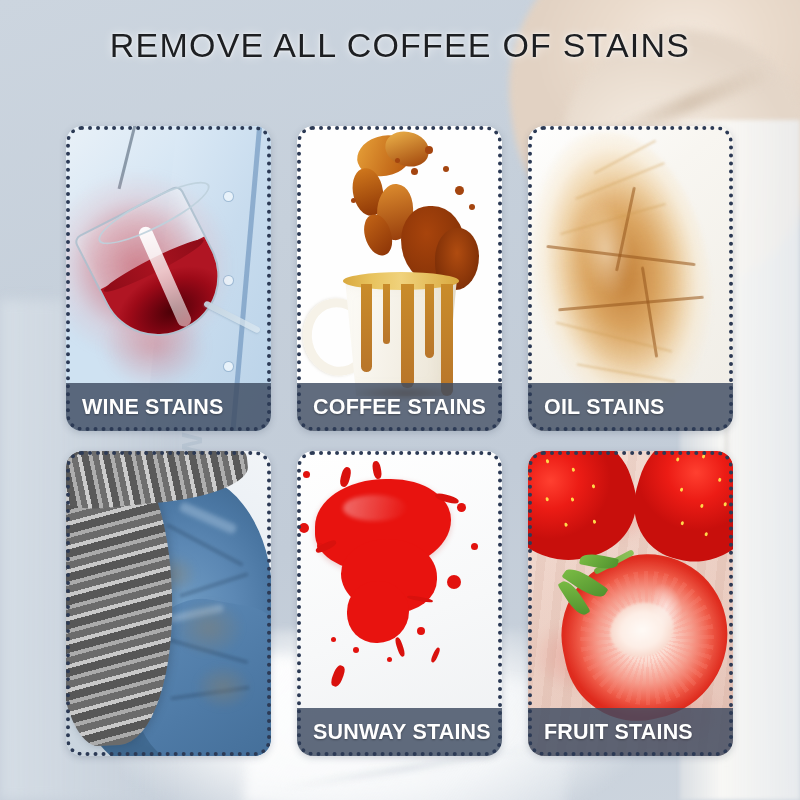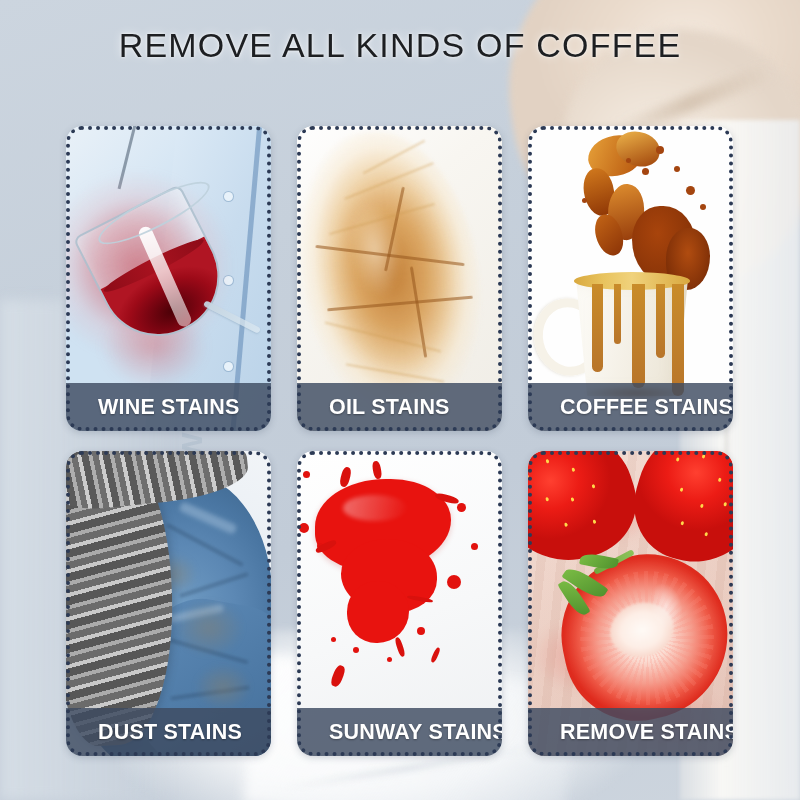--- a/index.html
+++ b/index.html
@@ -128,21 +128,21 @@
     z-index:3;
   }
   .card-label{
     position:absolute;left:0;right:0;bottom:0;height:48px;
     background:rgba(62,76,97,.82);
     display:flex;align-items:center;
     z-index:2;
   }
   .card-label span{
     color:#ffffff;font-size:21.5px;font-weight:700;letter-spacing:.2px;
-    padding-left:32px;white-space:nowrap;
+    padding-left:16px;white-space:nowrap;
     text-shadow:0 1px 2px rgba(0,0,0,.35);
     text-align:center;
   }
 
   
   .p-wine{
     background:
       linear-gradient(135deg,#e9f1f8 0%,#dbe9f5 22%,#cfe2f2 40%,#cfe2f2 100%);
   }
   .wine-shirt{
@@ -425,21 +425,21 @@
   <div class="bg-rightfab"></div>
   <div class="bg-rightfab-seam"></div>
   <div class="bg-botfab"></div>
   <div class="bg-botfab2"></div>
   <div class="bg-botcrease"></div>
   <div class="bg-wm">SUNWAY</div>
   <div class="bg-wm2">FACTORY</div>
 </div>
 
 <div class="head">
-  <div class="head-2">REMOVE ALL KINDS OF COFFEE</div>
+  <div class="head-2">REMOVE ALL COFFEE OF STAINS</div>
 </div>
 
 <div class="grid">
 
   <div class="card">
     <div class="card-photo p-wine">
       <div class="wine-shirt"></div>
       <div class="wine-placket"></div>
       <div class="wine-btn b1"></div>
         <div class="wine-btn b2"></div>
@@ -450,42 +450,20 @@
       <div class="glass-bowl">
           <div class="glass-wine"></div>
           <div class="glass-wine-top"></div>
           <div class="glass-high"></div>
         </div>
       <div class="glass-rim"></div>
       <div class="glass-stem"></div>
     </div>
     <div class="card-label">
       <span>WINE STAINS</span>
-    </div>
-    <div class="card-dots"></div>
-  </div>
-
-  <div class="card">
-    <div class="card-photo p-oil">
-      <div class="oil-cloth"></div>
-      <div class="oil-main"></div>
-      <div class="oil-dark"></div>
-      <div class="oil-gloss"></div>
-      <div class="oil-line" style="left:18px;top:128px;width:150px;height:3px;transform:rotate(7deg);"></div>
-      <div class="oil-line" style="left:30px;top:176px;width:146px;height:3px;transform:rotate(-5deg);"></div>
-      <div class="oil-line" style="left:96px;top:60px;width:3px;height:86px;transform:rotate(12deg);"></div>
-      <div class="oil-line" style="left:120px;top:140px;width:3px;height:92px;transform:rotate(-9deg);"></div>
-      <div class="oil-fiber" style="left:44px;top:54px;width:96px;height:2px;transform:rotate(-22deg);"></div>
-      <div class="oil-fiber" style="left:30px;top:92px;width:110px;height:2px;transform:rotate(-16deg);"></div>
-      <div class="oil-fiber" style="left:26px;top:210px;width:120px;height:2px;transform:rotate(14deg);"></div>
-      <div class="oil-fiber" style="left:48px;top:246px;width:100px;height:2px;transform:rotate(10deg);"></div>
-      <div class="oil-fiber" style="left:62px;top:30px;width:70px;height:2px;transform:rotate(-28deg);"></div>
-    </div>
-    <div class="card-label">
-      <span>OIL STAINS</span>
     </div>
     <div class="card-dots"></div>
   </div>
 
   <div class="card">
     <div class="card-photo p-coffee">
       <div class="cof-splash">
         <div class="sp" style="left:6px;top:4px;width:54px;height:40px;background:linear-gradient(130deg,#e8a33a,#b4520c);transform:rotate(-18deg);"></div>
         <div class="sp" style="left:34px;top:0px;width:44px;height:34px;background:linear-gradient(150deg,#f0b84d,#9c3f08);transform:rotate(10deg);"></div>
         <div class="sp" style="left:2px;top:36px;width:30px;height:48px;background:linear-gradient(170deg,#d1791d,#8d3505);transform:rotate(-8deg);"></div>
@@ -511,40 +489,59 @@
         <div class="cof-drip d5"></div>
       <div class="cof-pool"></div>
     </div>
     <div class="card-label">
       <span>COFFEE STAINS</span>
     </div>
     <div class="card-dots"></div>
   </div>
 
   <div class="card">
+    <div class="card-photo p-oil">
+      <div class="oil-cloth"></div>
+      <div class="oil-main"></div>
+      <div class="oil-dark"></div>
+      <div class="oil-gloss"></div>
+      <div class="oil-line" style="left:18px;top:128px;width:150px;height:3px;transform:rotate(7deg);"></div>
+      <div class="oil-line" style="left:30px;top:176px;width:146px;height:3px;transform:rotate(-5deg);"></div>
+      <div class="oil-line" style="left:96px;top:60px;width:3px;height:86px;transform:rotate(12deg);"></div>
+      <div class="oil-line" style="left:120px;top:140px;width:3px;height:92px;transform:rotate(-9deg);"></div>
+      <div class="oil-fiber" style="left:44px;top:54px;width:96px;height:2px;transform:rotate(-22deg);"></div>
+      <div class="oil-fiber" style="left:30px;top:92px;width:110px;height:2px;transform:rotate(-16deg);"></div>
+      <div class="oil-fiber" style="left:26px;top:210px;width:120px;height:2px;transform:rotate(14deg);"></div>
+      <div class="oil-fiber" style="left:48px;top:246px;width:100px;height:2px;transform:rotate(10deg);"></div>
+      <div class="oil-fiber" style="left:62px;top:30px;width:70px;height:2px;transform:rotate(-28deg);"></div>
+    </div>
+    <div class="card-label">
+      <span>OIL STAINS</span>
+    </div>
+    <div class="card-dots"></div>
+  </div>
+
+  <div class="card">
     <div class="card-photo p-dust">
       <div class="dust-bg-white"></div>
       <div class="dust-wm">⌽</div>
       <div class="dust-wm2">──</div>
       <div class="dust-jacket"></div>
       <div class="dust-arm"></div>
       <div class="dust-crease" style="left:96px;top:92px;width:86px;height:4px;transform:rotate(28deg);"></div>
       <div class="dust-crease" style="left:112px;top:132px;width:72px;height:4px;transform:rotate(-18deg);"></div>
       <div class="dust-crease" style="left:86px;top:196px;width:98px;height:4px;transform:rotate(16deg);"></div>
       <div class="dust-crease" style="left:104px;top:240px;width:80px;height:4px;transform:rotate(-8deg);"></div>
       <div class="dust-hi" style="left:112px;top:62px;width:60px;height:10px;transform:rotate(24deg);"></div>
       <div class="dust-hi" style="left:88px;top:160px;width:70px;height:8px;transform:rotate(-12deg);"></div>
       <div class="dust-dirt" style="left:110px;top:150px;width:66px;height:54px;"></div>
       <div class="dust-dirt" style="left:130px;top:214px;width:54px;height:44px;"></div>
       <div class="dust-dirt" style="left:86px;top:104px;width:44px;height:38px;"></div>
       <div class="dust-scarf"></div>
       <div class="dust-scarf-top"></div>
-    </div>
-    <div class="card-label">
-      <span>DUST STAINS</span>
     </div>
     <div class="card-dots"></div>
   </div>
 
   <div class="card">
     <div class="card-photo p-blood">
       <div class="bl bl-main"></div>
       <div class="bl bl-mid"></div>
       <div class="bl bl-low"></div>
       <div class="bl-sheen"></div>
@@ -602,18 +599,18 @@
       <div class="fr-half"></div>
       <div class="fr-rays"></div>
       <div class="fr-core"></div>
       <div class="fr-gloss"></div>
       <div class="fr-stem"></div>
       <div class="fr-leaf" style="left:34px;top:124px;width:46px;height:16px;transform:rotate(34deg);"></div>
       <div class="fr-leaf" style="left:26px;top:140px;width:40px;height:14px;transform:rotate(58deg);"></div>
       <div class="fr-leaf" style="left:52px;top:104px;width:38px;height:13px;transform:rotate(12deg);"></div>
     </div>
     <div class="card-label">
-      <span>REMOVE STAINS</span>
+      <span>FRUIT STAINS</span>
     </div>
     <div class="card-dots"></div>
   </div>
 
 </div>
 
 </body></html>

